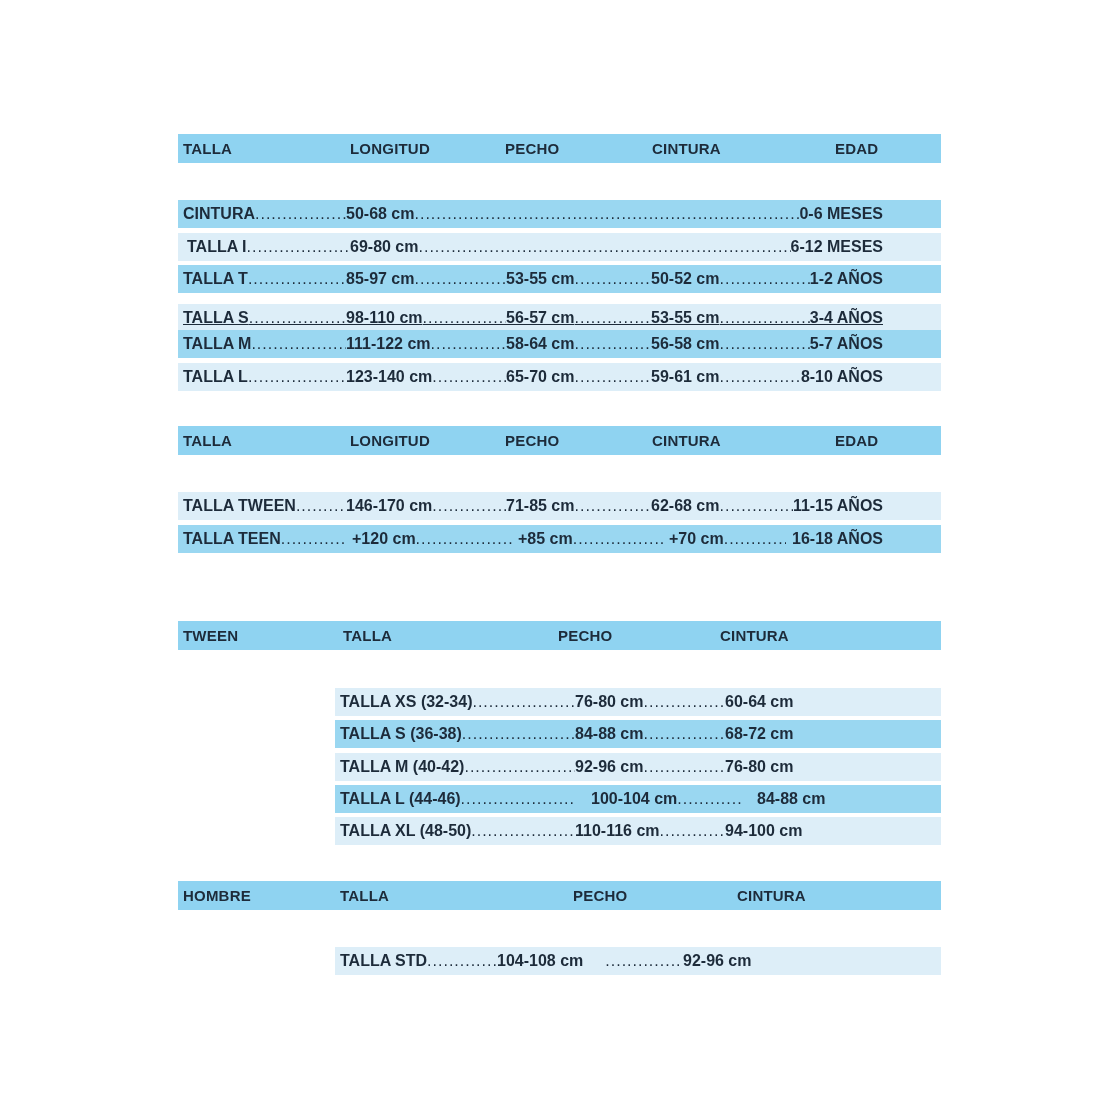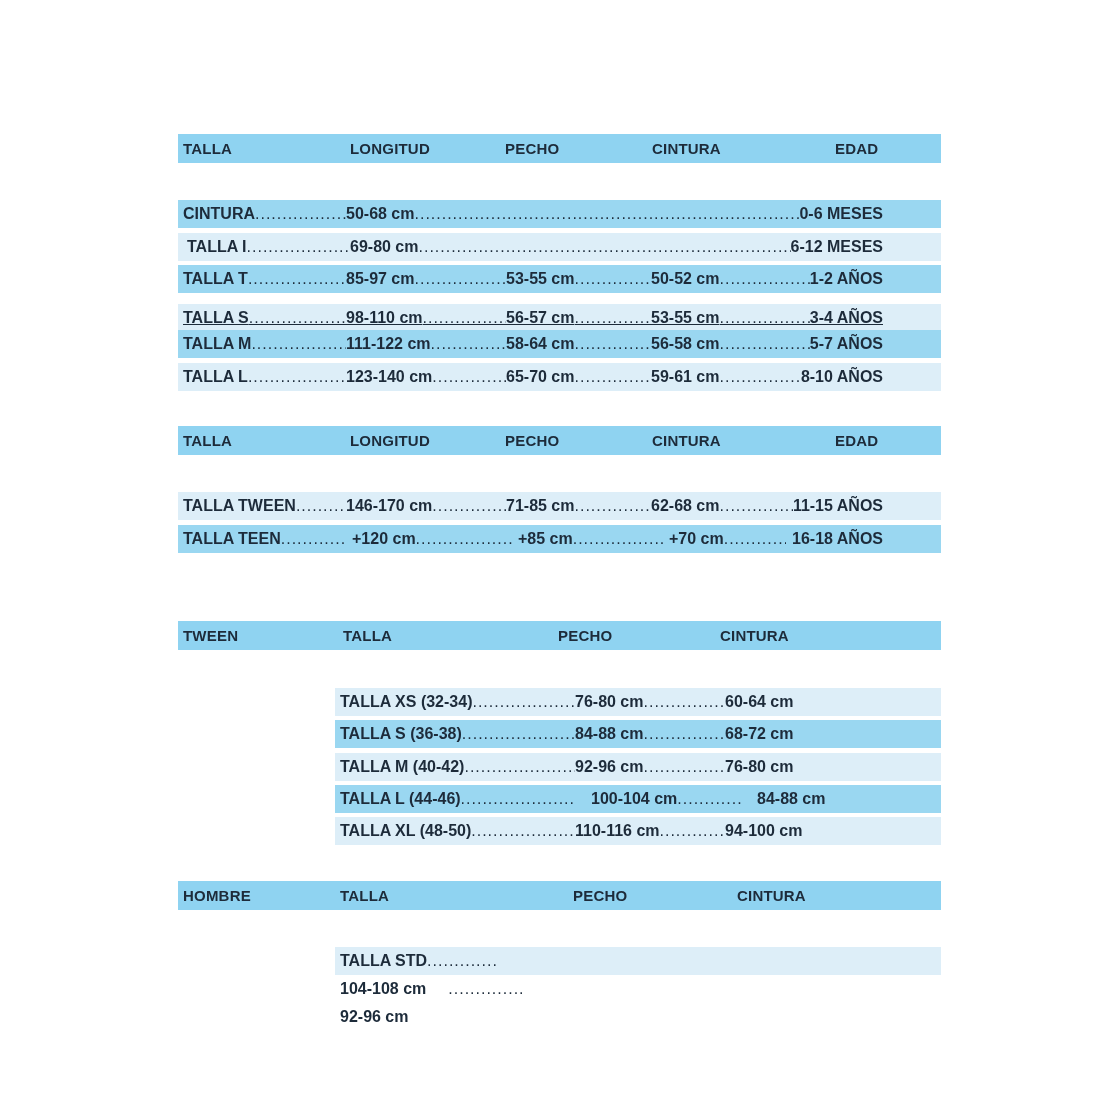--- a/index.html
+++ b/index.html
@@ -280,21 +280,21 @@
       </div>
     </div>
 
   <div class="bar header-bar hdr-hombre" style="top:881px">
       <span class="col0">HOMBRE</span>
       <span class="col1">TALLA</span>
       <span class="col2">PECHO</span>
       <span class="col3">CINTURA</span>
     </div>
   <div>
-      <div class="bar row adult-row men pale" style="top: 947px; flex-direction: column;">
+      <div class="bar row adult-row men pale" style="top: 947px;">
         <span class="cell c0">
           <span class="txt">TALLA STD</span>
           <span class="leader">............................................................................................................................................................................................................................................................................................................</span>
         </span>
         <span class="cell c1">
           <span class="txt">104-108 cm</span>
           <span class="leader">............................................................................................................................................................................................................................................................................................................</span>
         </span>
         <span class="txt">92-96 cm</span>
         <span class="spacer"></span>

